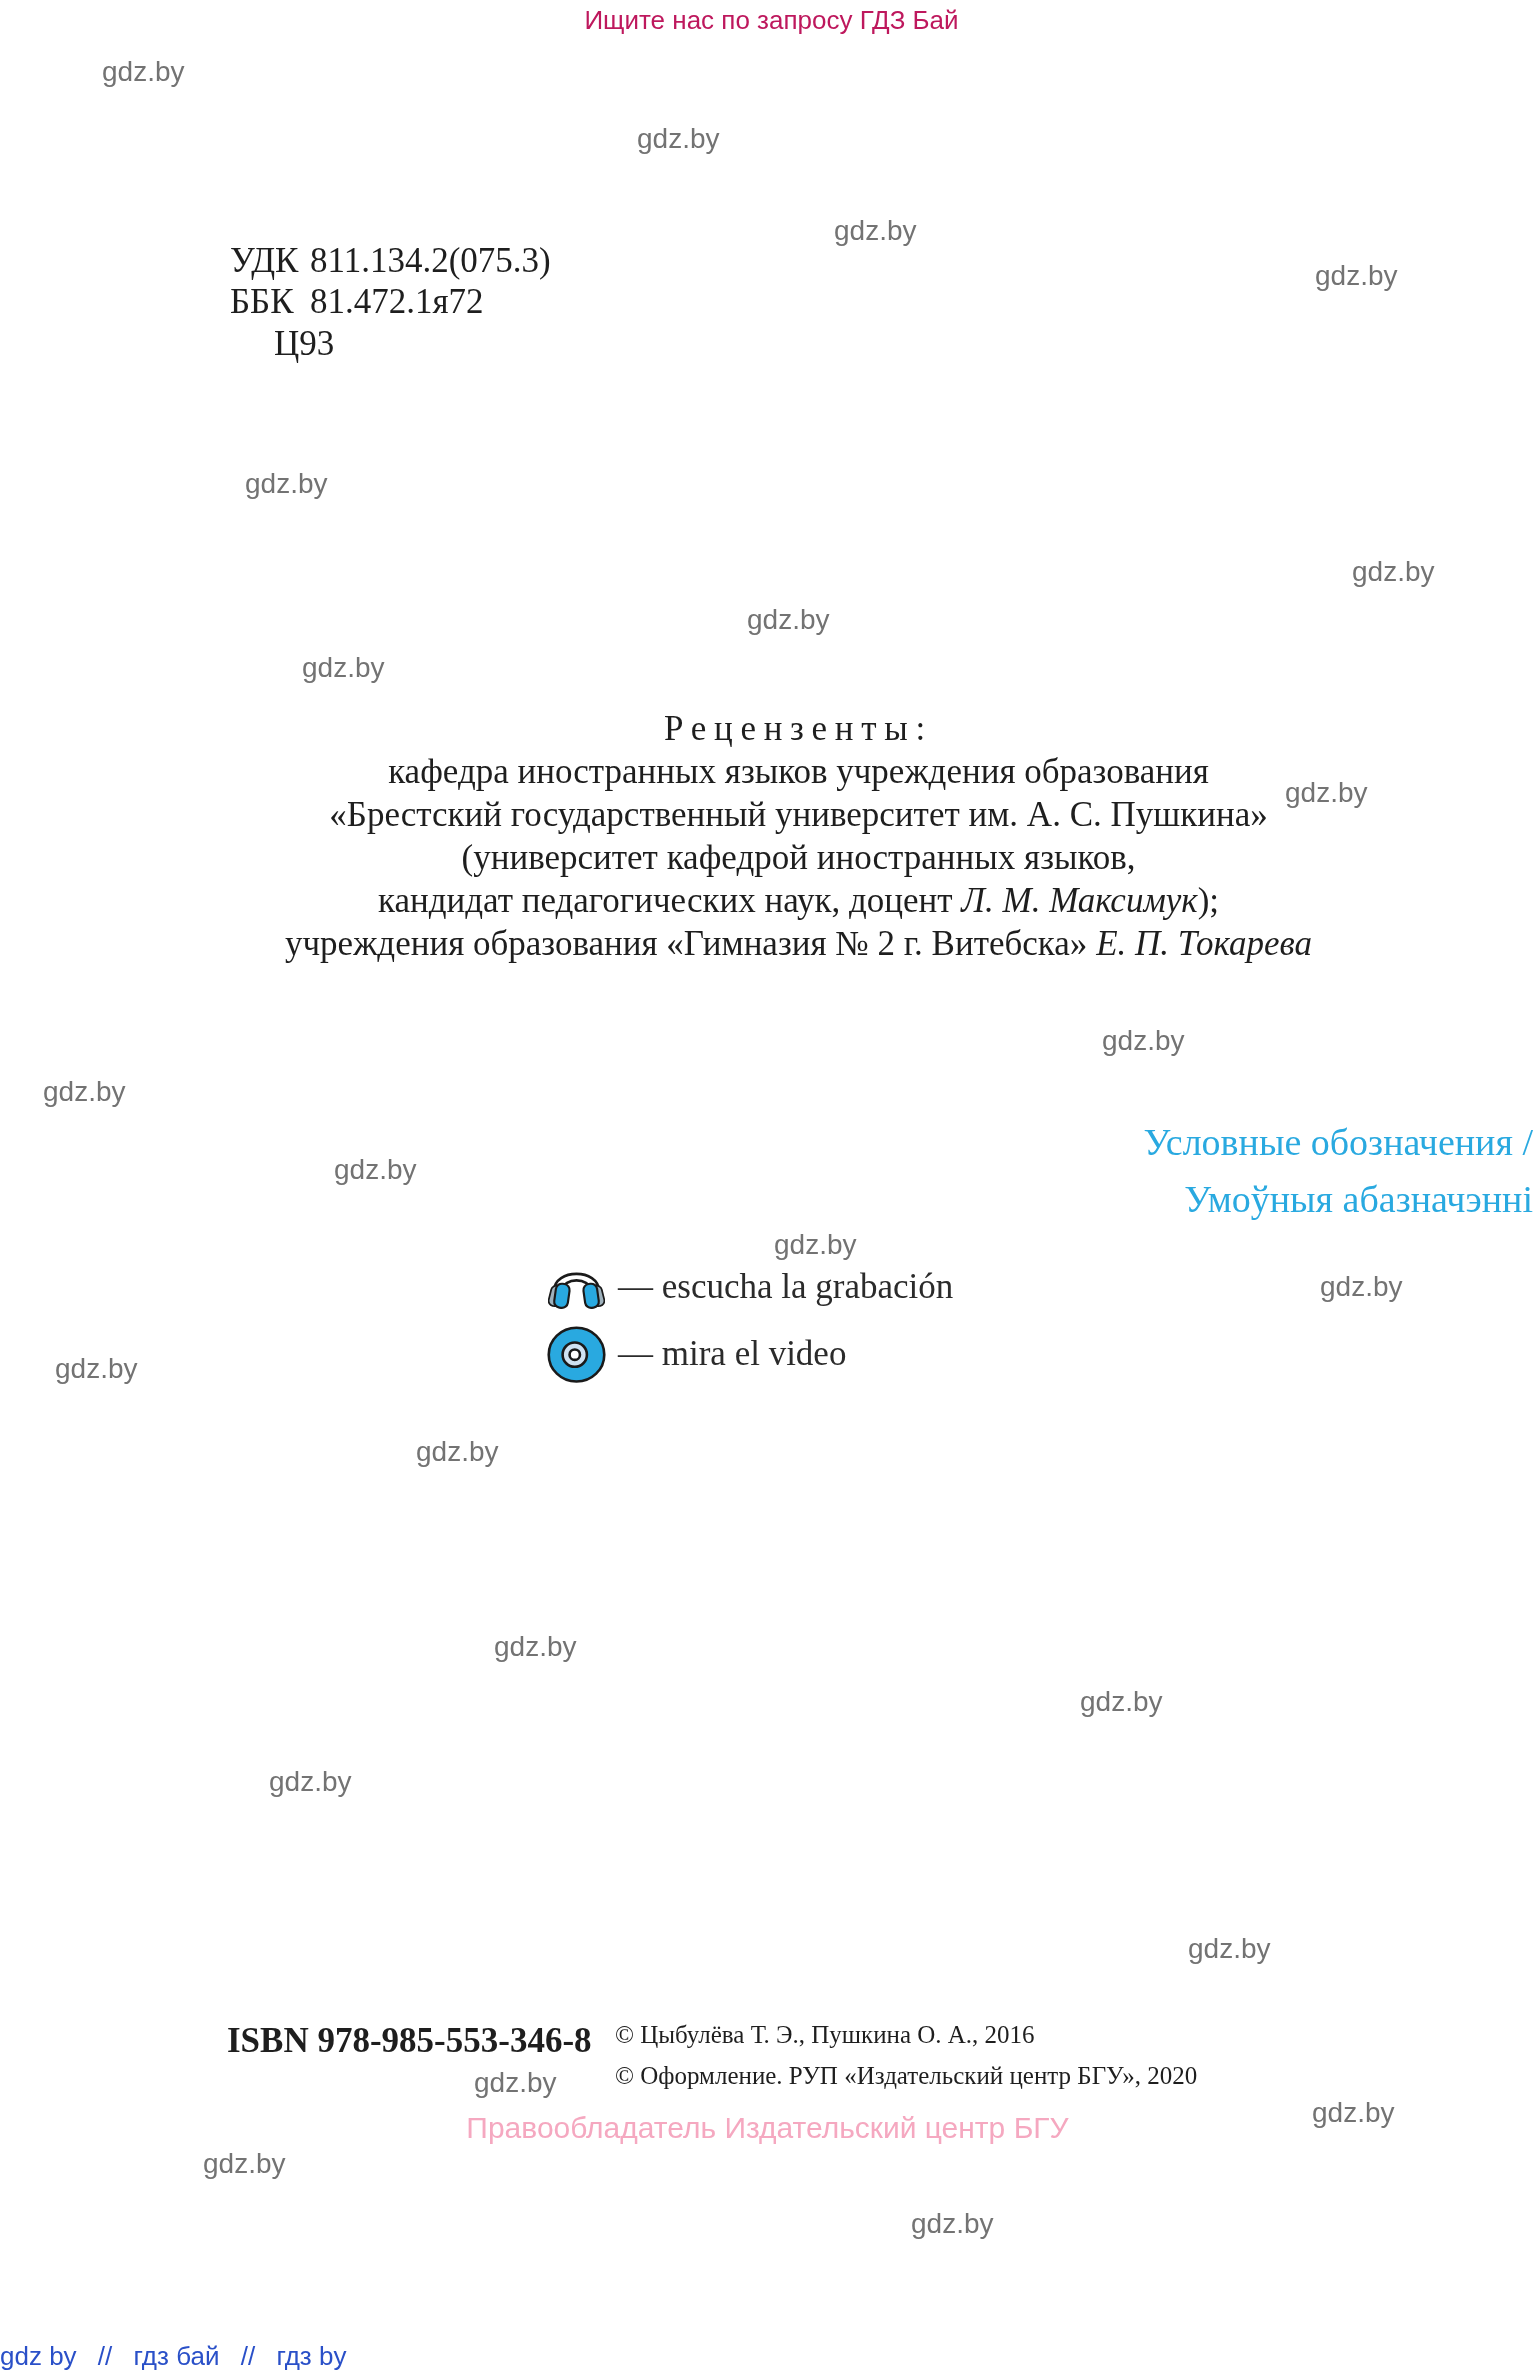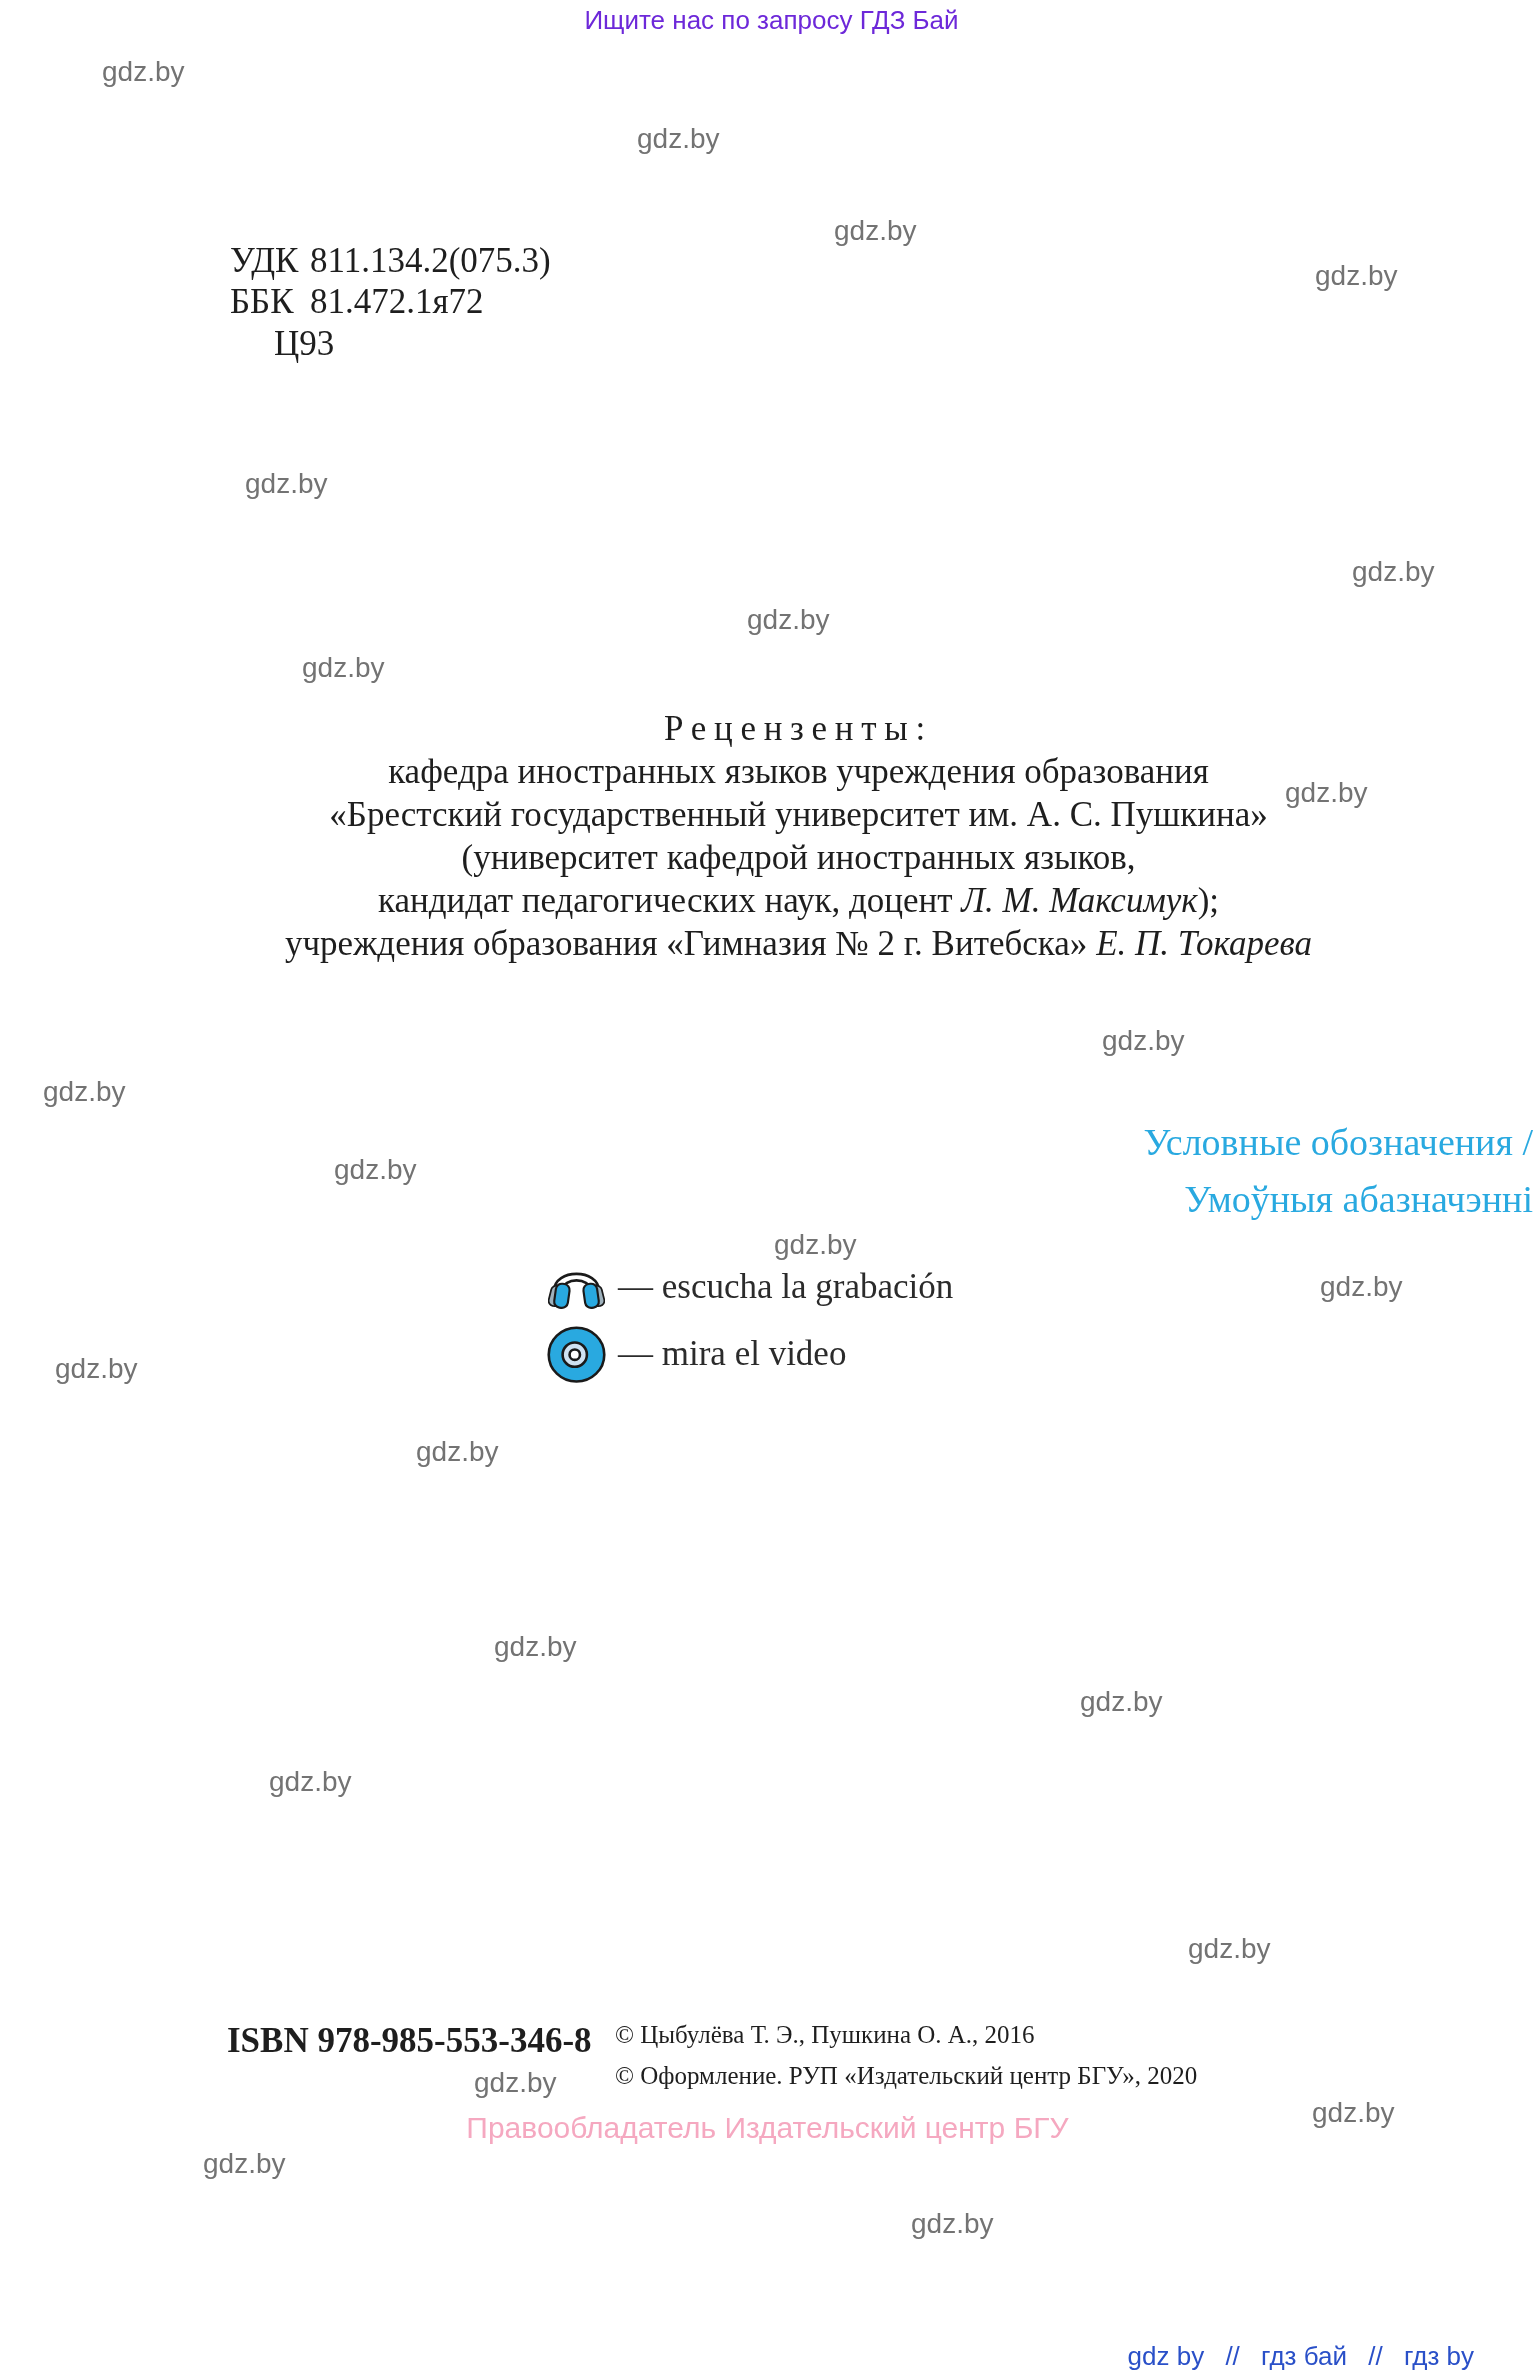--- a/index.html
+++ b/index.html
@@ -9,21 +9,21 @@
   }
   .abs { position:absolute; white-space:nowrap; }
 
   .watermark {
     position:absolute; font-family:"Liberation Sans", sans-serif;
     font-size:28px; color:#737373; white-space:nowrap;
   }
 
   .promo {
     position:absolute; top:5.2px; left:8px; right:0; text-align:center;
-    font-family:"Liberation Sans", sans-serif; font-size:26px; color:#6d28d9;
+    font-family:"Liberation Sans", sans-serif; font-size:26px; color:#be185d;
   }
 
   .bib-label, .bib-value, .bib-code { font-size:35px; color:#1e1e1e; }
   .bib-label { display:inline-block; width:80px; }
 
   .reviewers {
     position:absolute; left:62px; width:1473px; top:707px;
     text-align:center; font-size:35px; line-height:43px; color:#1e1e1e;
   }
   .reviewers .heading { letter-spacing:0.22em; }
@@ -37,21 +37,21 @@
 
   .isbn { font-size:35px; font-weight:bold; color:#1e1e1e; }
   .copyline { font-size:25px; color:#1e1e1e; }
 
   .rights {
     position:absolute; left:0; right:0; top:2111px; text-align:center;
     font-family:"Liberation Sans", sans-serif; font-size:30px; color:#f5a8c0;
   }
 
   .footer {
-    position:absolute; left:0; right:61px; top:2341px; text-align:right;
+    position:absolute; left:0; right:61px; top:2341px; text-align:left;
     font-family:"Liberation Sans", sans-serif; font-size:26px; color:#2a50c8;
   }
   .footer .sep { margin:0 14px; }
   .footer .lnk { cursor:pointer; }
 </style>
 </head>
 <body>
 
 <div class="page">
 

